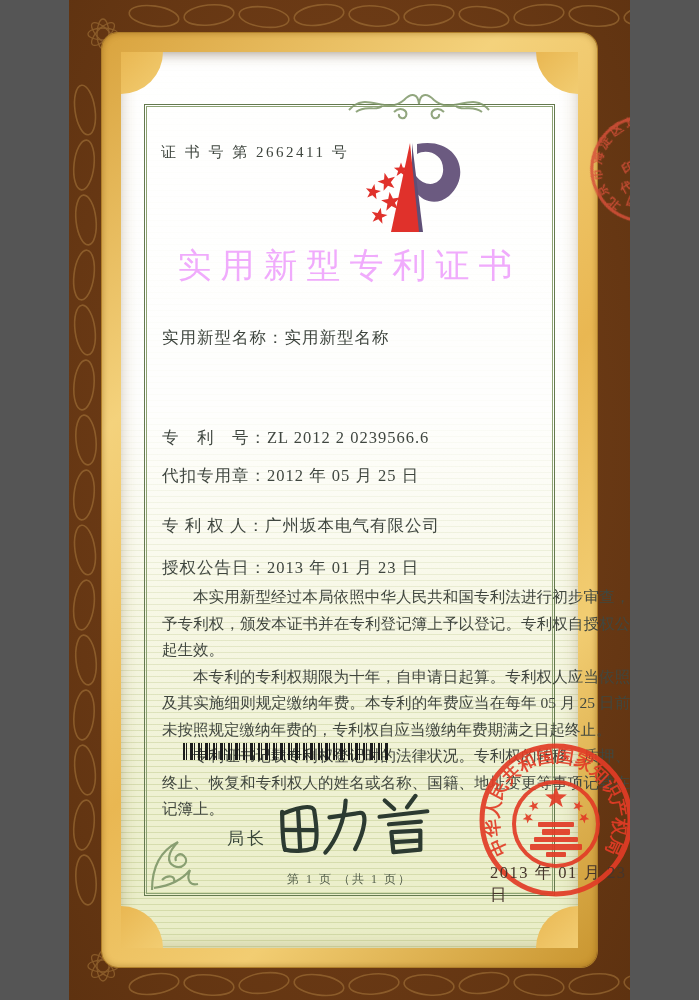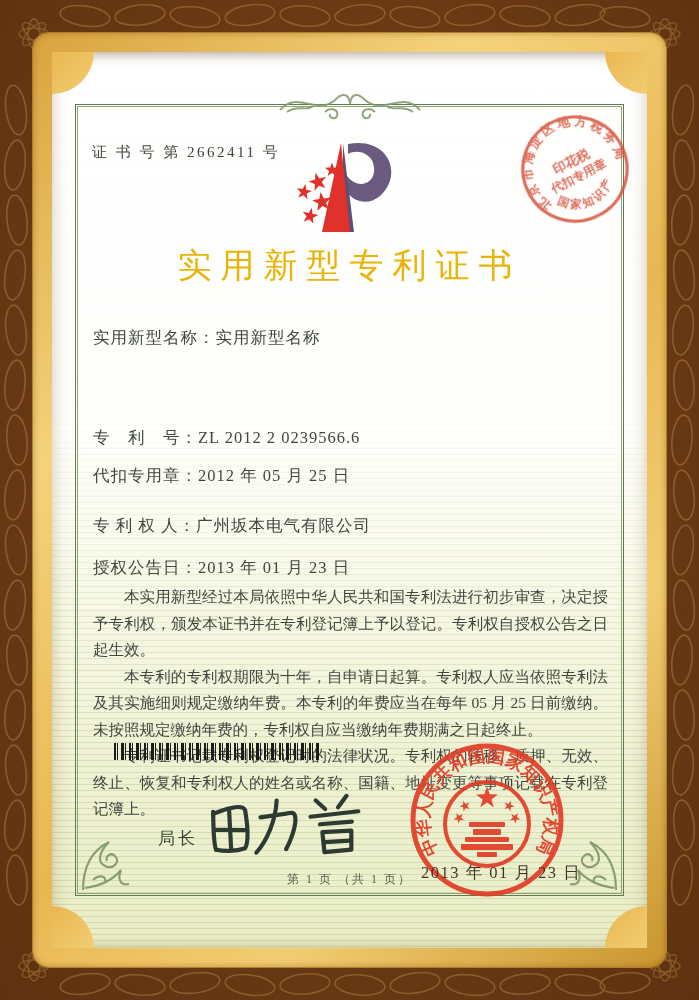--- a/index.html
+++ b/index.html
@@ -1,16 +1,16 @@
 <!DOCTYPE html>
 <html><head>
 <meta charset="utf-8">
 <style>
   html,body{margin:0;padding:0;background:#555;}
-  .page{position:relative;width:699px;height:1000px;margin:0 auto;overflow:hidden;
+  .page{position:relative;width:561px;height:1000px;margin:0 auto;overflow:hidden;
         font-family:"Liberation Serif","DejaVu Serif",serif;}
   
   .frame{position:absolute;inset:0;background:radial-gradient(ellipse at 50% 45%, #7d4a1e 0%, #6b3a15 55%, #5e3210 100%);}
   .swirls{position:absolute;inset:0;}
   
   .gold{position:absolute;left:33px;top:33px;right:33px;bottom:33px;border-radius:16px;
         background:linear-gradient(135deg,#d9a33e 0%,#f4d27c 28%,#e9b752 55%,#f2cd72 75%,#c9952f 100%);
         box-shadow:0 0 0 1px #b07f2a, inset 0 0 6px rgba(120,70,10,.45);}
   
   .paper{position:absolute;left:52px;top:52px;right:52px;bottom:52px;
@@ -23,21 +23,21 @@
   .lobe.tl{left:52px;top:52px;border-radius:0 0 100% 0;}
   .lobe.tr{right:52px;top:52px;border-radius:0 0 0 100%;}
   .lobe.bl{left:52px;bottom:52px;border-radius:0 100% 0 0;}
   .lobe.br{right:52px;bottom:52px;border-radius:100% 0 0 0;}
   
   .inner-border{position:absolute;left:75px;top:104px;right:75px;bottom:104px;border:1px solid #64794e;}
   .inner-border .b2{position:absolute;inset:1px;border:1px solid #8da374;}
   
   .cert-no{position:absolute;left:92px;top:143px;font-size:15px;letter-spacing:2.5px;color:#3d443d;}
   .title{position:absolute;left:0;right:0;top:243px;text-align:center;font-size:34px;
-         letter-spacing:9px;color:#eab308;font-weight:500;}
+         letter-spacing:9px;color:#f0abfc;font-weight:500;}
   .field{position:absolute;left:93px;font-size:16.5px;color:#3f463f;letter-spacing:1px;white-space:nowrap;}
   .paras{position:absolute;left:93px;top:584px;width:515px;color:#41473f;}
   .paras p{margin:0;font-size:15.5px;line-height:26.5px;text-align:justify;text-indent:2em;}
   .barcode{position:absolute;left:114px;top:743px;width:206px;height:17px;
      background:repeating-linear-gradient(90deg,#1c1c1c 0 2px,rgba(0,0,0,0) 2px 3px,#1c1c1c 3px 4px,rgba(0,0,0,0) 4px 7px,#1c1c1c 7px 10px,rgba(0,0,0,0) 10px 11px,#1c1c1c 11px 12px,rgba(0,0,0,0) 12px 15px);}
   .signer{position:absolute;left:158px;top:827px;font-size:17px;color:#39463a;letter-spacing:3px;}
   .signature{position:absolute;left:200px;top:786px;}
   .seal{position:absolute;left:403px;top:736px;}
   .seal-date{position:absolute;left:421px;top:862px;font-size:16.5px;color:#45352b;letter-spacing:1.5px;z-index:9;}
   .footer{position:absolute;left:0;right:0;top:871px;text-align:center;font-size:12px;color:#55604c;letter-spacing:2px;}

